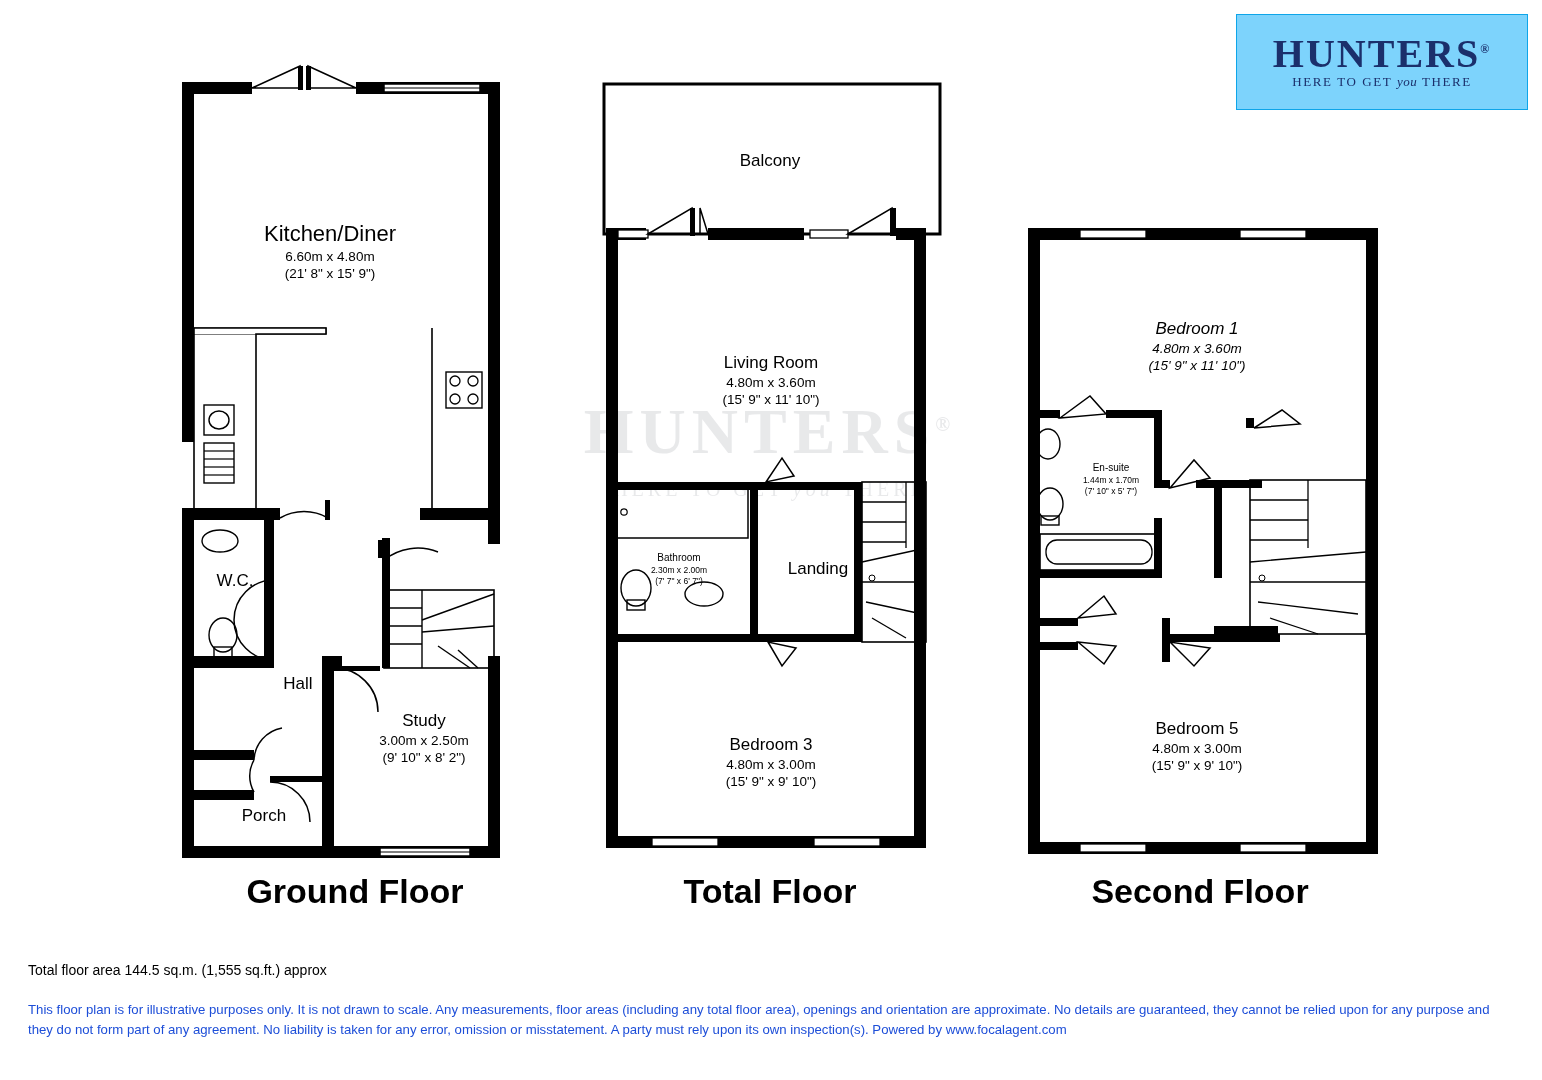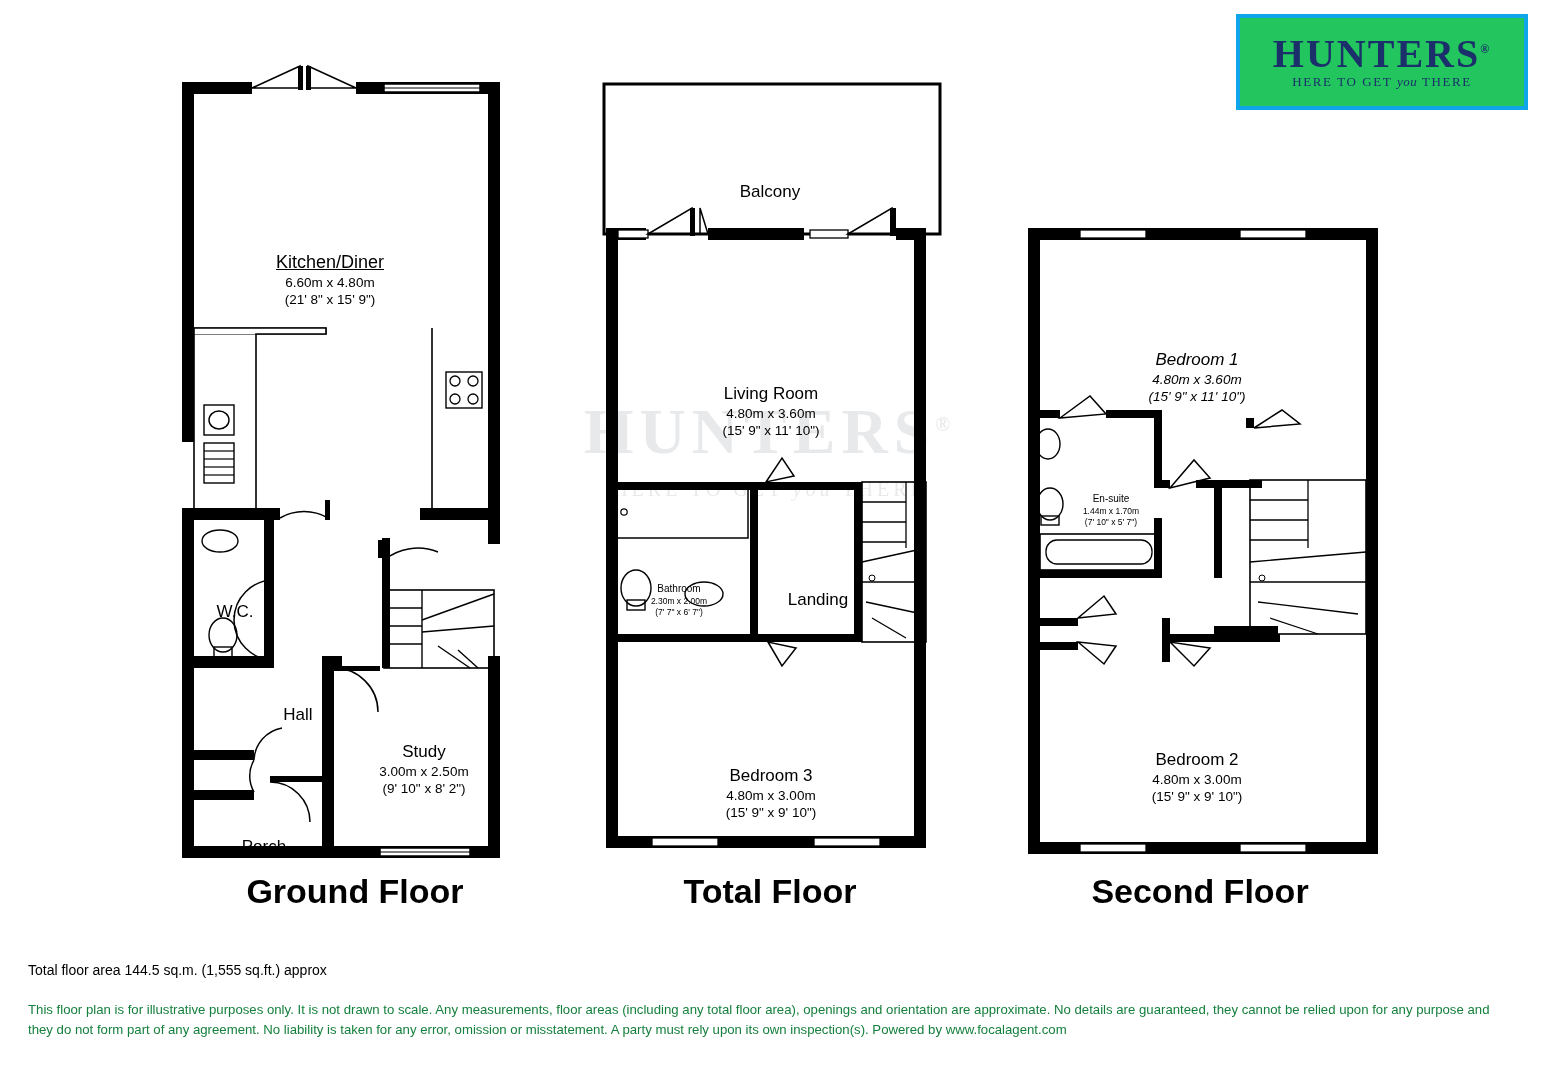--- a/index.html
+++ b/index.html
@@ -16,22 +16,22 @@
     overflow: hidden;
   }
 
   
   .brand-box {
     position: absolute;
     left: 1236px;
     top: 14px;
     width: 292px;
     height: 96px;
-    border: 4px solid #0ea5e9;
-    background: #22c55e;
+    border: 1px solid #0ea5e9;
+    background: #7dd3fc;
     box-sizing: border-box;
     display: flex;
     flex-direction: column;
     align-items: center;
     justify-content: center;
   }
   .brand-name {
     font-family: "Liberation Serif", serif;
     font-weight: bold;
     font-size: 40px;
@@ -97,44 +97,43 @@
     text-align: center;
     white-space: nowrap;
   }
 
   
   .room {
     position: absolute;
     text-align: center;
     line-height: 1.28;
     white-space: nowrap;
-    margin-top: 31px;
   }
   .room .rname { font-size: 17px; }
   .room .rdim  { font-size: 13.5px; }
-  .room.big .rname { font-size: 18px; text-decoration: underline; }
+  .room.big .rname { font-size: 22px; }
   .room.small .rname { font-size: 10px; }
   .room.small .rdim { font-size: 8.5px; }
   .room.plain .rname { font-size: 17px; }
 
   
   .total-area {
     position: absolute;
     left: 28px;
     top: 962px;
     font-size: 14px;
   }
   .disclaimer {
     position: absolute;
     left: 28px;
     top: 1000px;
     width: 1486px;
     font-size: 13.2px;
     line-height: 1.55;
-    color: #15803d;
+    color: #1d4ed8;
   }
 </style>
 </head>
 <body>
 
 <div class="brand-box">
   <div class="brand-name">
     <span>HUNTERS</span><span class="brand-reg">®</span>
   </div>
   <div class="brand-tag">
@@ -415,21 +414,21 @@
   <div class="rdim">(15' 9" x 11' 10")</div>
 </div>
 
 <div class="room small" style="left:1052px; top:462px; width:118px;">
   <div class="rname">En-suite</div>
   <div class="rdim">1.44m x 1.70m</div>
   <div class="rdim">(7' 10" x 5' 7")</div>
 </div>
 
 <div class="room" style="left:1086px; top:718px; width:222px;">
-  <div class="rname">Bedroom 2</div>
+  <div class="rname">Bedroom 5</div>
   <div class="rdim">4.80m x 3.00m</div>
   <div class="rdim">(15' 9" x 9' 10")</div>
 </div>
 
 <div class="floor-title" style="left:1000px; top:872px; width:400px;">Second Floor</div>
 
 <div class="total-area">Total floor area 144.5 sq.m. (1,555 sq.ft.) approx</div>
 <div class="disclaimer">This floor plan is for illustrative purposes only. It is not drawn to scale. Any measurements, floor areas (including any total floor area), openings and orientation are approximate. No details are guaranteed, they cannot be relied upon for any purpose and they do not form part of any agreement. No liability is taken for any error, omission or misstatement. A party must rely upon its own inspection(s). Powered by www.focalagent.com</div>
 
 </body></html>

